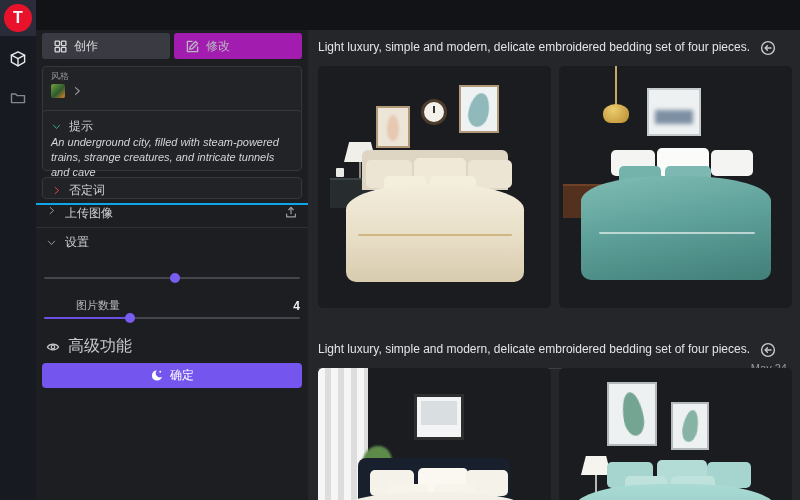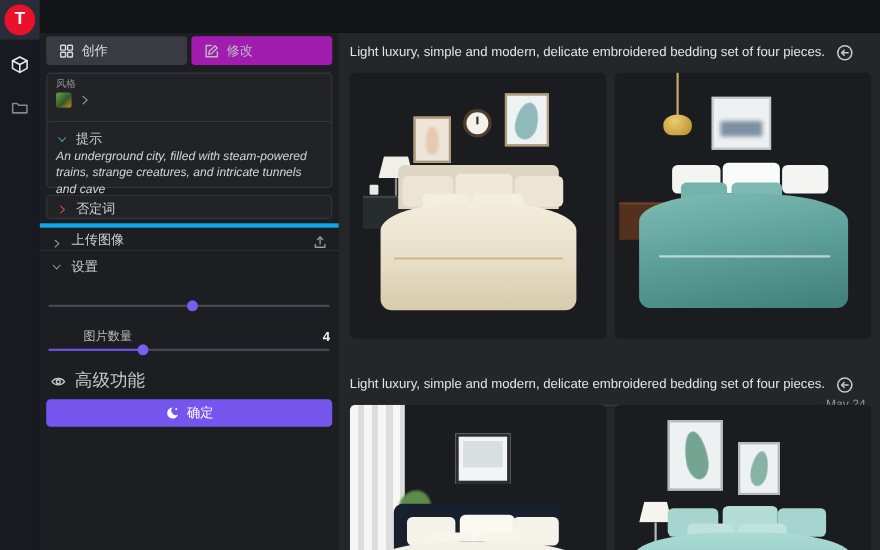--- a/index.html
+++ b/index.html
@@ -41,22 +41,22 @@
   .prompt-box { top:80px; height:61px; cursor:text; }
   .sec-head { display:flex; align-items:center; gap:7px; font-size:12px; color:#cfd0d3; }
   .prompt-box .sec-head { position:absolute; left:8px; top:7px; }
   .prompt-text { position:absolute; left:8px; top:24px; width:244px; font-size:11px;
     line-height:15px; color:#d4d5d8;font-style:italic; }
 
   .neg-box { top:147px; height:22px; cursor:pointer; }
   .neg-box .sec-head { position:absolute; left:8px; top:4px; }
 
   .upload-row { position:absolute; left:0; top:173px; width:272px; height:25px;
-    border-top:4px solid #0ea5e9; border-bottom:1px solid #303136;
-    display:flex; align-items:flex-end; gap:8px; padding:0 10px; cursor:pointer; }
+    border-top:2px solid #0ea5e9; border-bottom:1px solid #303136;
+    display:flex; align-items:flex-start; gap:8px; padding:0 10px; cursor:pointer; }
   .upload-row .lbl { font-size:12px; color:#cfd0d3; flex:1; }
 
   .settings-head { position:absolute; left:10px; top:204px; display:flex; align-items:center;
     gap:8px; font-size:12px; color:#cfd0d3; cursor:pointer; }
 
   .aspect-row { position:absolute; left:8px; top:226px; width:256px; height:16px;
     display:flex; align-items:center; color:#9a9ca2; }
   .aspect-val { flex:1; text-align:center; font-size:12px; font-weight:bold; color:#e8e9eb; }
 
   .slider { position:absolute; left:8px; width:256px; height:10px; cursor:pointer; }

